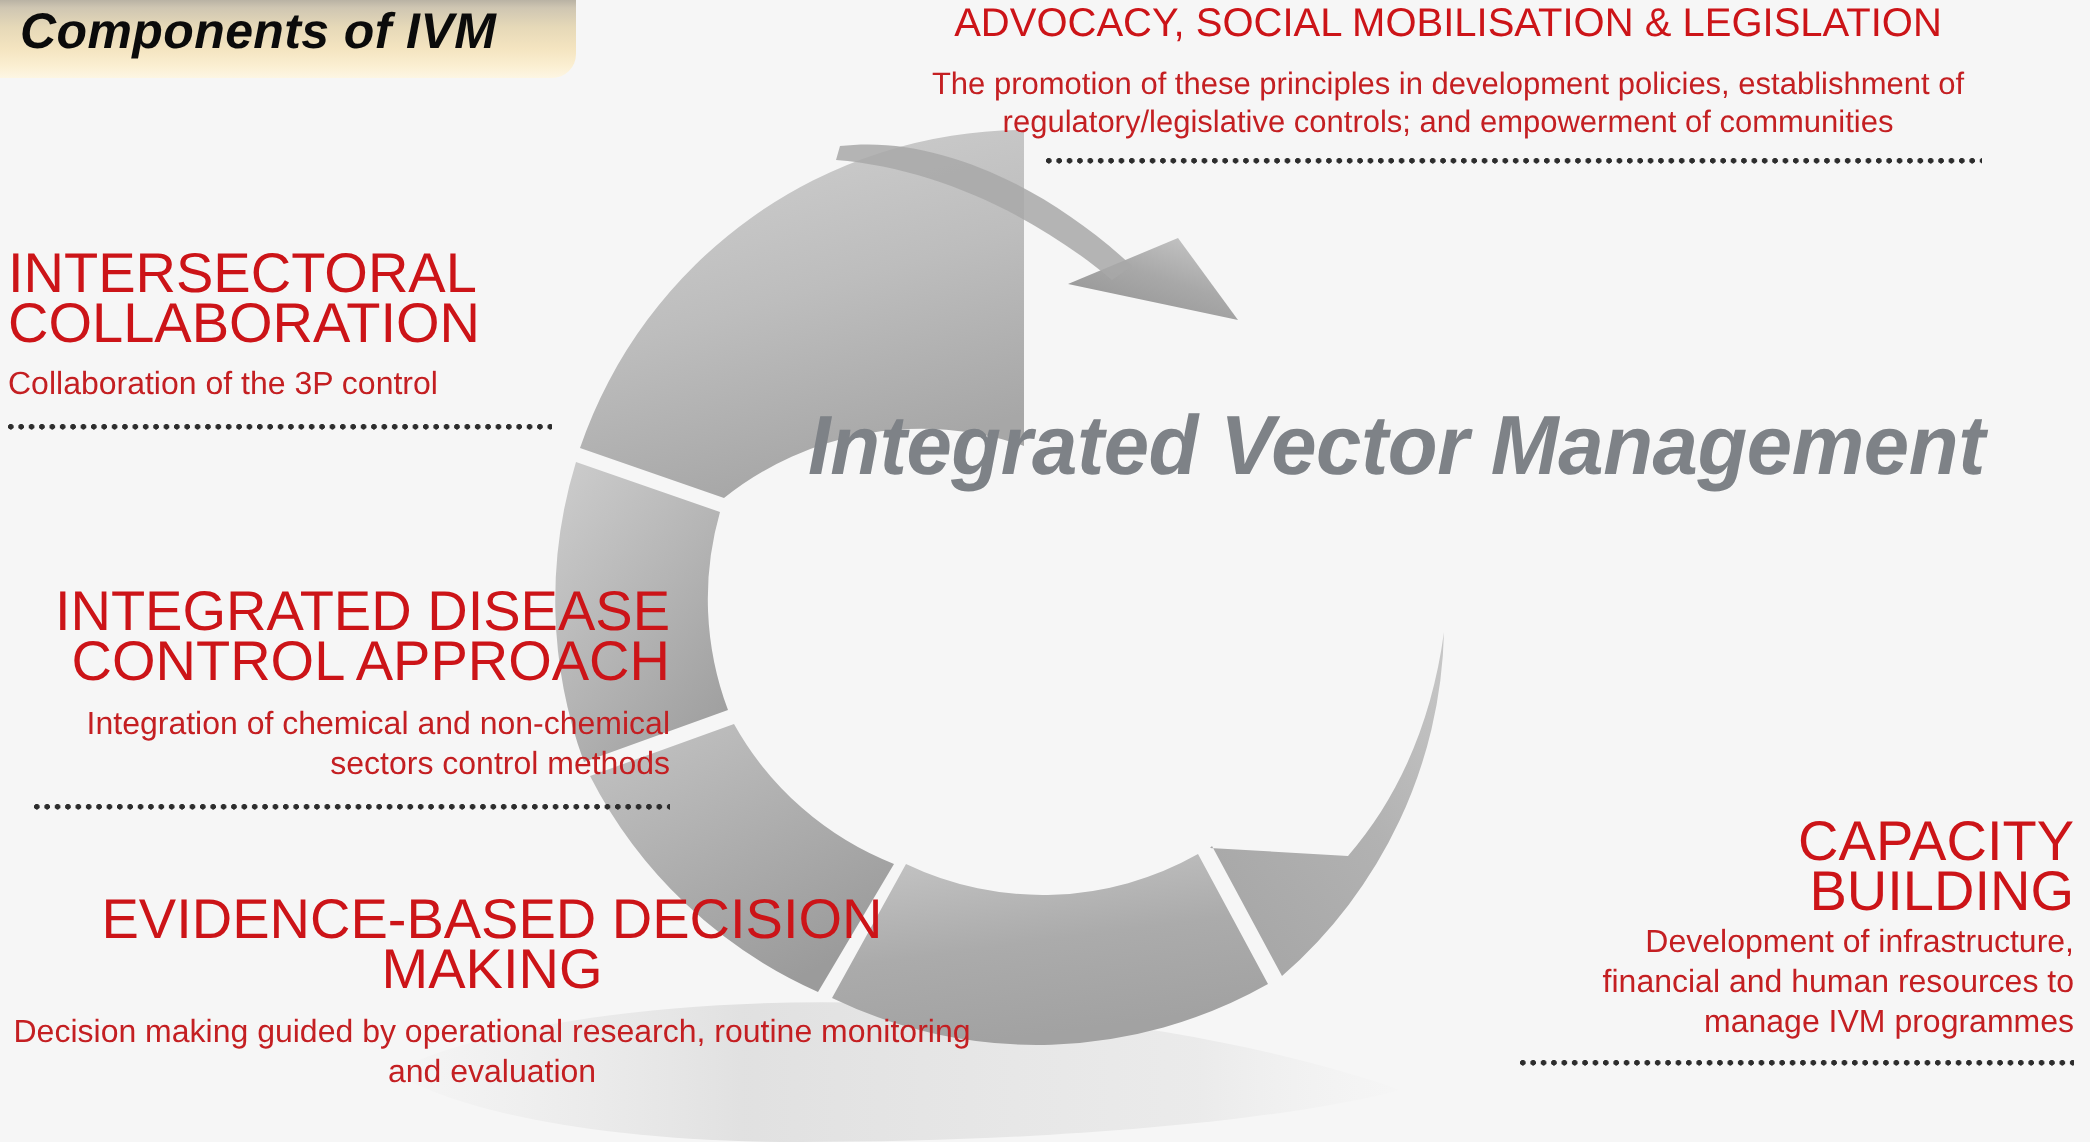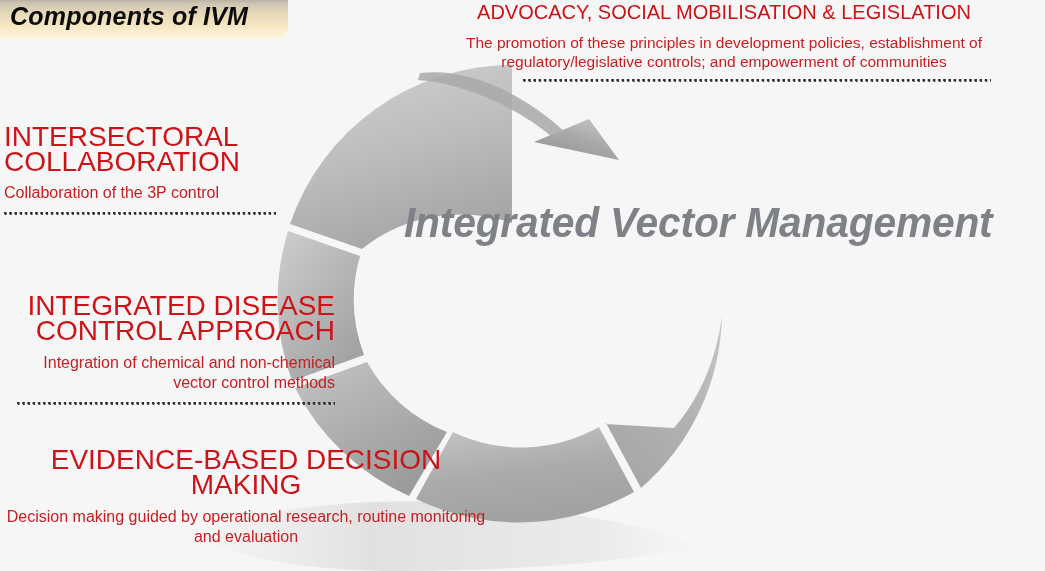--- a/index.html
+++ b/index.html
@@ -290,24 +290,29 @@
   </div>
 
   <div class="component" id="cmp-intersectoral">
     <div class="heading">INTERSECTORAL COLLABORATION</div>
     <div class="body">Collaboration of the 3P control</div>
     <div class="rule"></div>
   </div>
 
   <div class="component" id="cmp-integrated">
     <div class="heading">INTEGRATED DISEASE CONTROL  APPROACH</div>
-    <div class="body">Integration of chemical and non-chemical vector control methods</div>
+    <div class="body">Integration of chemical and non-chemical sectors control methods</div>
     <div class="rule"></div>
   </div>
 
   <div class="component" id="cmp-evidence">
     <div class="heading">EVIDENCE-BASED DECISION MAKING</div>
     <div class="body">Decision making guided by operational research, routine monitoring and evaluation</div>
     <div class="rule"></div>
   </div>
 
+  <div class="component" id="cmp-capacity">
+    <div class="heading">CAPACITY BUILDING</div>
+    <div class="body">Development of infrastructure, financial and human resources to manage IVM programmes</div>
+    <div class="rule"></div>
+  </div>
 
 </div>
 
 </body></html>

